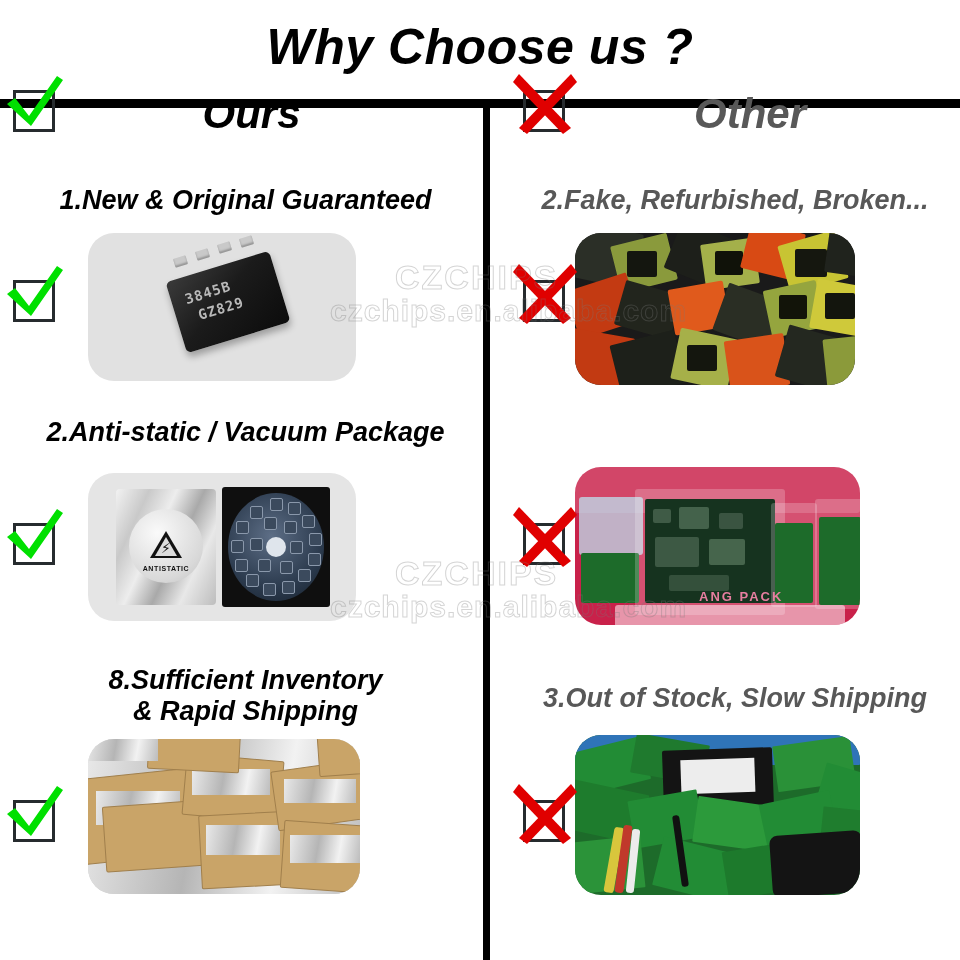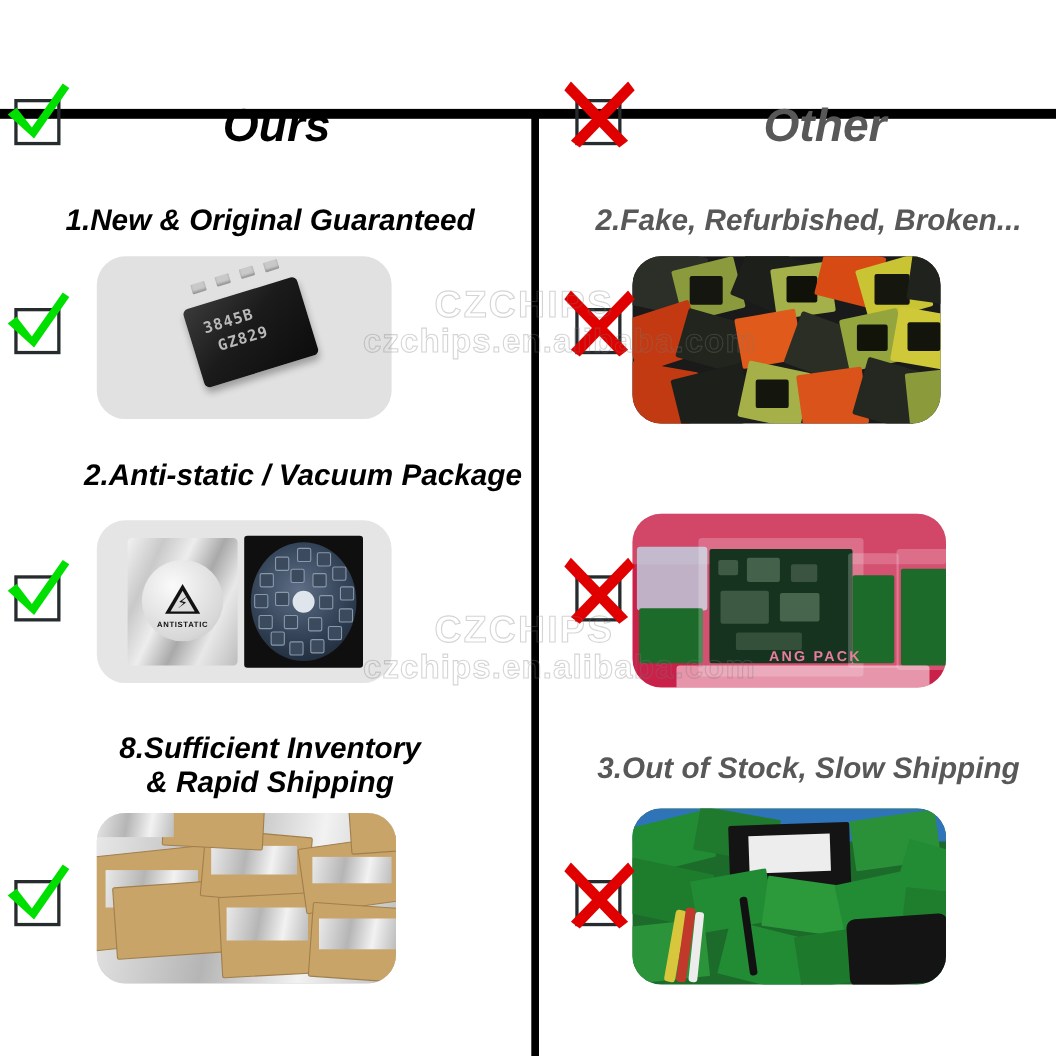--- a/index.html
+++ b/index.html
@@ -68,21 +68,21 @@
   .caption{
     position:absolute;width:100%;text-align:center;
     font-size:27px;font-weight:bold;font-style:italic;
     line-height:1.13;
     box-sizing:border-box;
   }
   .col-ours .caption{color:#000;padding:0 6px 0 14px;}
   .col-other .caption{color:#585858;padding:0 6px 0 26px;}
 
   .cap1{top:100px;}
-  .cap2{top:332px;margin-left:30px;}
+  .cap2{top:332px;}
   .cap3{top:580px;}
   .col-other .cap3{top:598px;}
 
   
   .photo{
     position:absolute;border-radius:26px;overflow:hidden;
   }
   .ph-ours-1{left:88px;top:148px;width:268px;height:148px;background:#e1e1e1;}
   .ph-ours-2{left:88px;top:388px;width:268px;height:148px;background:#e5e5e5;}
   .ph-ours-3{left:88px;top:654px;width:272px;height:155px;background:#cfcfcf;}
@@ -184,20 +184,21 @@
   .wm-a{left:395px;top:258px;font-size:34px;letter-spacing:2px;}
   .wm-b{left:330px;top:294px;font-size:30px;letter-spacing:1px;}
   .wm-c{left:395px;top:554px;font-size:34px;letter-spacing:2px;}
   .wm-d{left:330px;top:590px;font-size:30px;letter-spacing:1px;}
 </style>
 </head>
 <body>
 
 <div class="poster">
 
+  <div class="title">Why Choose us ?</div>
 
   <div class="hrule"></div>
   <div class="vrule"></div>
 
   <div class="col col-ours">
 
     <div class="col-head">Ours</div>
 
     <div class="mark m-h-ours">
       <div class="box"></div>

